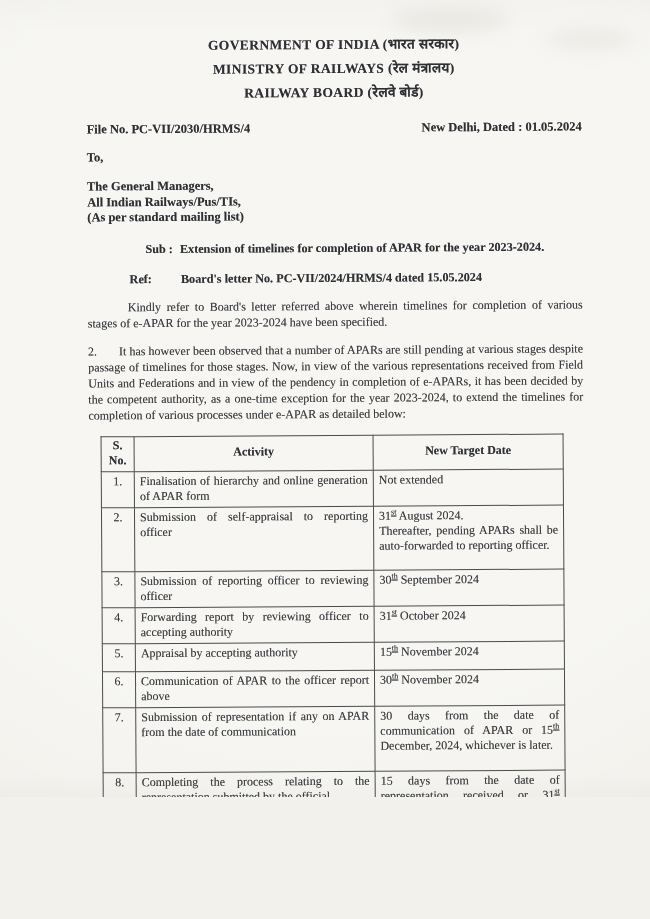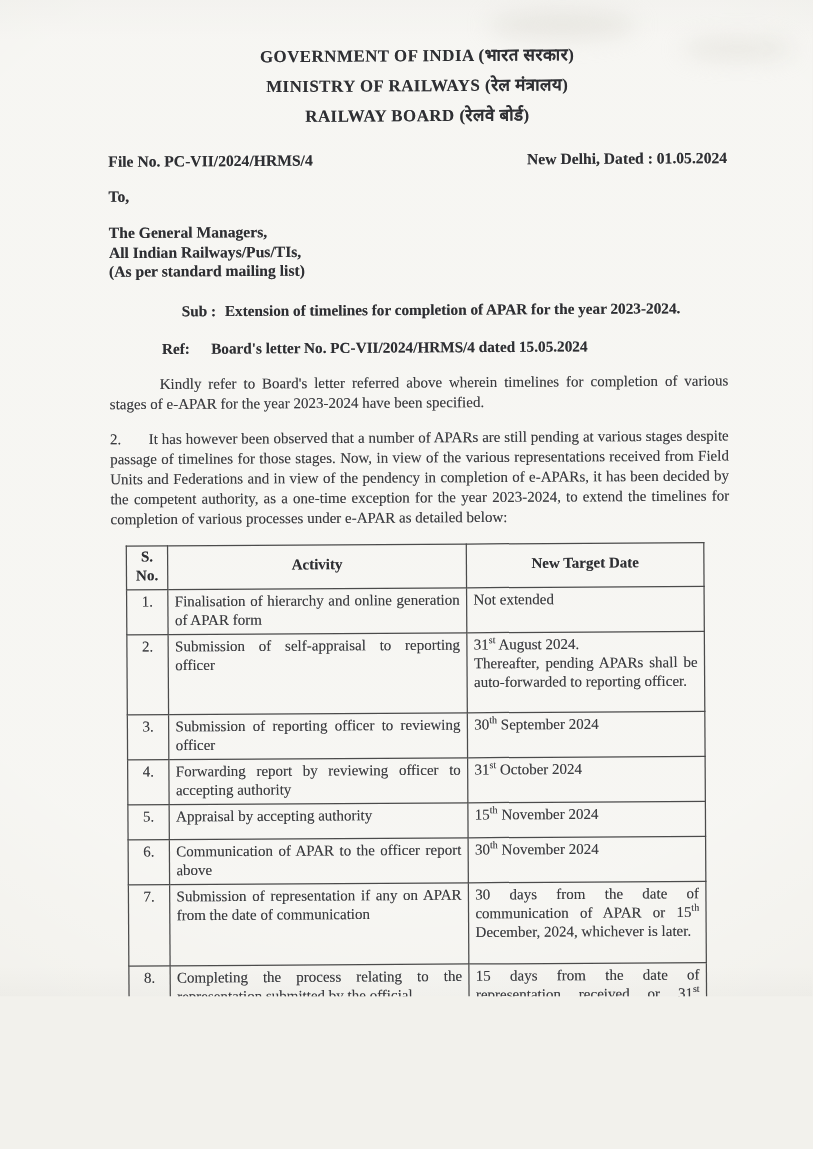--- a/index.html
+++ b/index.html
@@ -34,42 +34,42 @@
     padding:33px 67px 0 88px;box-sizing:border-box;
     transform:rotate(-0.35deg);transform-origin:50% 40%;
     text-shadow:0 0 .4px rgba(40,40,45,.45);
   }
   .letterhead{text-align:center;font-weight:700;font-size:13.5px;line-height:24px;color:var(--ink-bold);letter-spacing:.4px;}
   .file-row{display:flex;justify-content:space-between;align-items:baseline;margin-top:16px;font-weight:700;font-size:12.5px;color:var(--ink-bold);}
   .to-line{margin-top:13px;font-weight:700;font-size:12.5px;color:var(--ink-bold);}
   .addressee{margin-top:14px;font-weight:700;font-size:12.5px;line-height:15.5px;color:var(--ink-bold);}
   .sub-line{margin-top:16px;padding-left:42px;font-weight:700;font-size:12.2px;color:var(--ink-bold);}
   .ref-line{margin-top:15px;padding-left:42px;font-weight:700;font-size:12.2px;color:var(--ink-bold);}
-  .ref-line .ref-label{margin-right:14px;}
+  .ref-line .ref-label{margin-right:26px;}
   .sub-line .sub-label{margin-right:4px;margin-left:16px;}
   p.body-para{margin:12px 0 0 0;font-size:12px;line-height:16px;text-align:justify;}
   p.para1{text-indent:40px;}
   .para-num{margin-right:22px;}
   table.apar{
     border-collapse:collapse;table-layout:fixed;
     margin:13px 0 0 12px;width:462px;
     font-size:12px;line-height:15px;
   }
   table.apar col.c1{width:33px;} table.apar col.c2{width:239px;} table.apar col.c3{width:190px;}
   table.apar th, table.apar td{
     border:1px solid var(--border);
     padding:2px 5px 3px 5px;vertical-align:top;
     overflow:hidden;
   }
   table.apar{border:1.5px solid var(--border);}
   table.apar th{font-weight:700;text-align:center;color:var(--ink-bold);height:26px;vertical-align:middle;padding-top:1px;}
   td.sno{text-align:center;}
   td.activity{text-align:justify;}
   td.target{text-align:justify;padding-left:7px;}
-  sup{font-size:8px;line-height:0;vertical-align:super;letter-spacing:0;}
+  sup{font-size:8px;line-height:0;vertical-align:super;letter-spacing:0;text-decoration:underline;}
   
   tbody tr:nth-child(1) td{height:29px;}
   tbody tr:nth-child(2) td{height:58px;}
   tbody tr:nth-child(3) td{height:29px;}
   tbody tr:nth-child(4) td{height:28px;}
   tbody tr:nth-child(5) td{height:22px;}
   tbody tr:nth-child(6) td{height:29px;}
   tbody tr:nth-child(7) td{height:59px;}
   tbody tr:nth-child(8) td{height:54px;}
   tbody tr:nth-child(9) td{height:34px;}
@@ -89,21 +89,21 @@
 
   <div class="content">
 
     <div class="letterhead">
       <div>GOVERNMENT OF INDIA (भारत सरकार)</div>
       <div>MINISTRY OF RAILWAYS (रेल मंत्रालय)</div>
       <div>RAILWAY BOARD (रेलवे बोर्ड)</div>
     </div>
 
     <div class="file-row">
-      <span>File No. PC-VII/2024/HRMS/4</span>
+      <span>File No. PC-VII/2030/HRMS/4</span>
       <span>New Delhi, Dated : 01.05.2024</span>
     </div>
 
     <div class="to-line">To,</div>
 
     <div class="addressee">
       <div>The General Managers,</div>
       <div>All Indian Railways/Pus/TIs,</div>
       <div>(As per standard mailing list)</div>
     </div>

